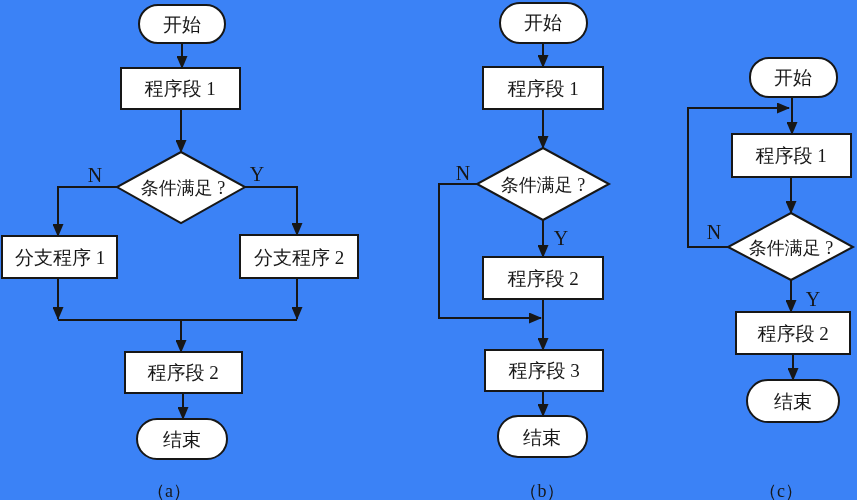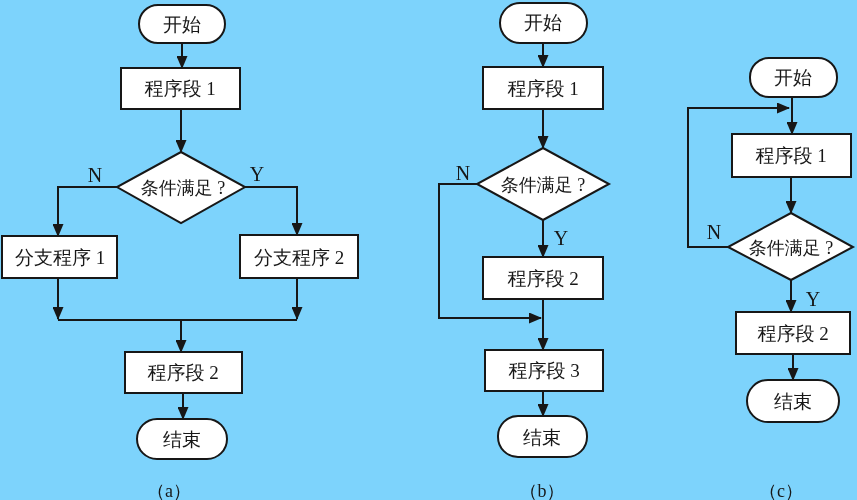--- a/index.html
+++ b/index.html
@@ -1,19 +1,19 @@
 <!DOCTYPE html>
 <html><head>
 <meta charset="utf-8">
 <style>
   html,body { margin:0; padding:0; background:#e9e9e9; }
   #stage {
     position: relative;
     width: 857px; height: 500px;
-    background: #7dd3fc;
+    background: #3b82f6;
     font-family: "Liberation Serif", "DejaVu Serif", serif;
     overflow: hidden;
   }
   svg { display:block; }
   .shape { fill:#ffffff; stroke:#171717; stroke-width:2; }
   .edge  { fill:none; stroke:#171717; stroke-width:2; }
   .node-text {
     font-family: "Liberation Serif", "DejaVu Serif", serif;
     font-size: 19px; fill:#171717; text-anchor: middle;
   }

